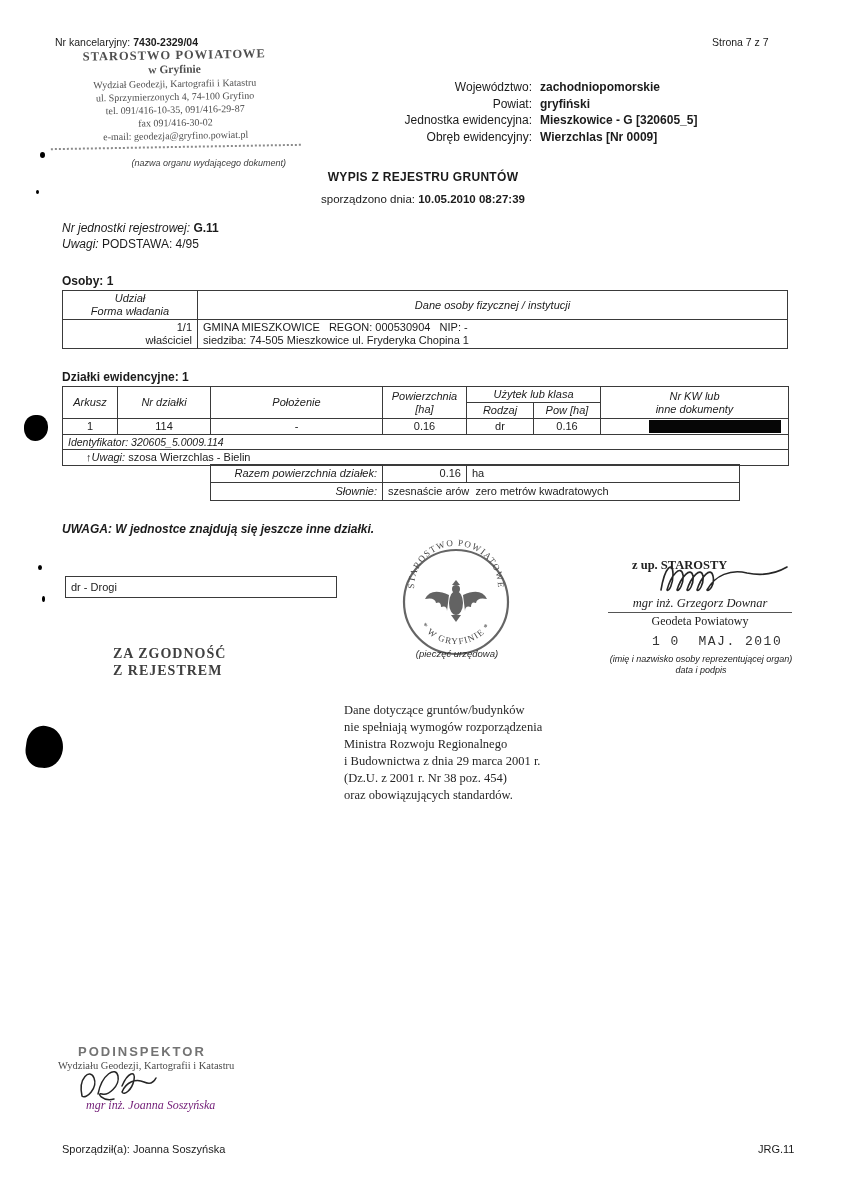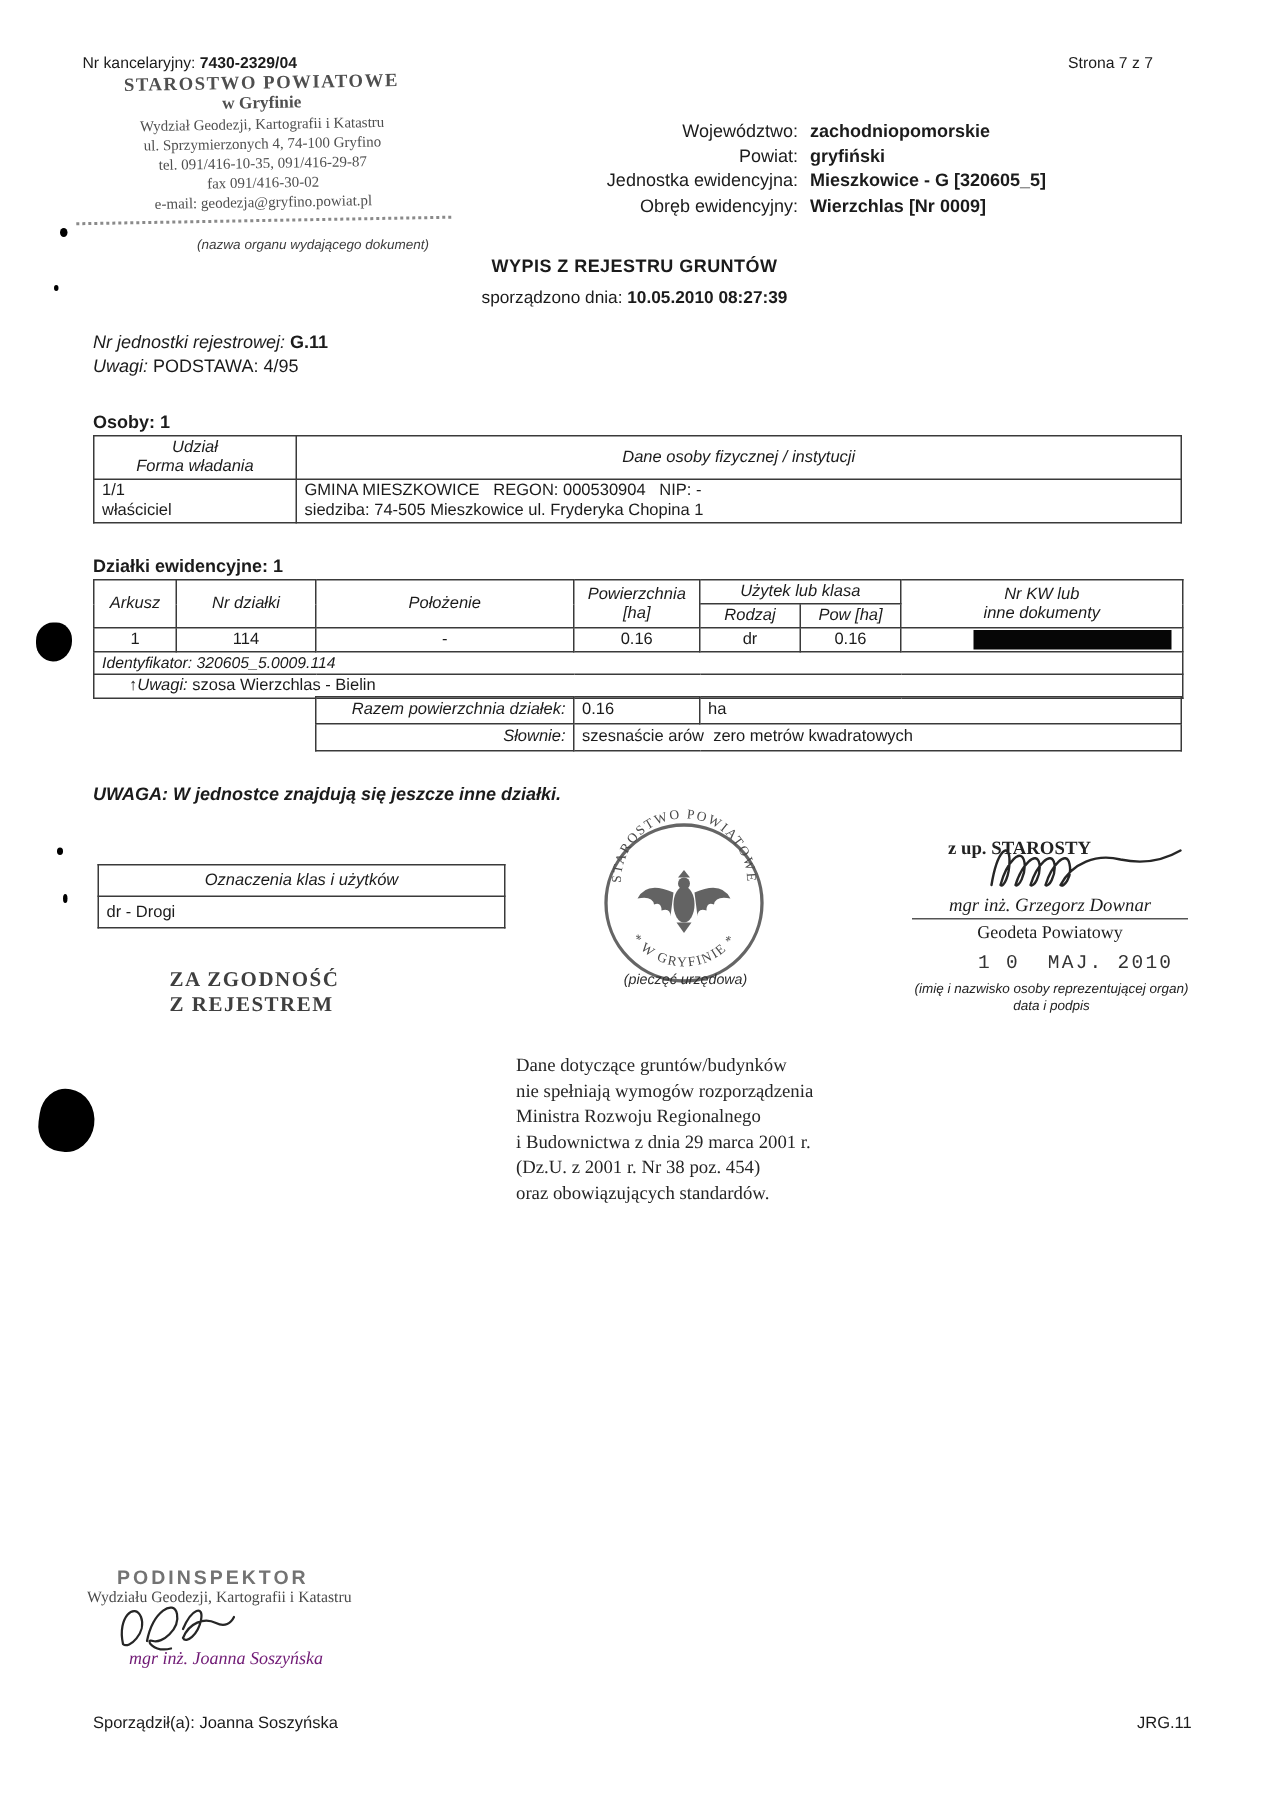--- a/index.html
+++ b/index.html
@@ -4,21 +4,21 @@
 <style>
   html,body{margin:0;padding:0;}
   body{
     width:846px;height:1199px;position:relative;background:#ffffff;
     font-family:"Liberation Sans",sans-serif;color:#1b1b1b;overflow:hidden;
   }
   .abs{position:absolute;}
   .it{font-style:italic;}
   .b{font-weight:bold;}
   .prewrap{white-space:pre-wrap;}
-  .center{text-align:left;}
+  .center{text-align:right;}
   .right{text-align:right;}
   .left{text-align:left;}
 
   
   #kanc{left:55px;top:36px;font-size:10.5px;}
   #strona{left:712px;top:36px;font-size:10.5px;}
 
   
   #letterhead{left:50px;top:48px;width:250px;text-align:center;
     font-family:"Liberation Serif",serif;color:#4f4f4f;transform:rotate(-1deg);
@@ -54,21 +54,21 @@
 
   #table1{left:62px;top:290px;width:726px;}
   #table1 .c1{width:135px;}
   #table1 td{height:15px;}
 
   #table2{left:62px;top:386px;width:726px;text-align:center;}
   #table2 .ident-row{text-align:left;font-style:italic;font-size:10.5px;line-height:12px;}
   #table2 .uwagi-row{text-align:left;font-size:11px;padding-left:23px;}
   .redaction{width:132px;height:13px;background:#060606;margin-left:auto;margin-right:2px;}
 
-  #summary-table{left:210px;top:464px;width:578px;}
+  #summary-table{left:210px;top:464px;width:530px;}
   #summary-table .s1{width:172px;}
   #summary-table .s2{width:84px;}
   #summary-table td{height:15px;}
 
   #notice{left:62px;top:522px;font-size:12px;font-weight:bold;font-style:italic;}
 
   #legend{left:65px;top:576px;width:272px;}
   #legend td{height:18px;}
 
   #za-zgodnosc{left:113px;top:645px;font-family:"Liberation Serif",serif;
@@ -272,23 +272,20 @@
     <td class="right it">Słownie:</td>
     <td colspan="2" class="left prewrap">szesnaście arów  zero metrów kwadratowych</td>
   </tr>
 </tbody>
   </table>
 
 <div class="abs" id="notice">UWAGA: W jednostce znajdują się jeszcze inne działki.</div>
 
 <table class="abs" id="legend">
   <tbody>
-      <tr>
-    <td class="hdr">Oznaczenia klas i użytków</td>
-  </tr>
   <tr>
     <td class="left">dr - Drogi</td>
   </tr>
 </tbody>
   </table>
 
 <div class="abs" id="za-zgodnosc">
   <div>ZA ZGODNOŚĆ</div>
   <div>Z REJESTREM</div>
 </div>

